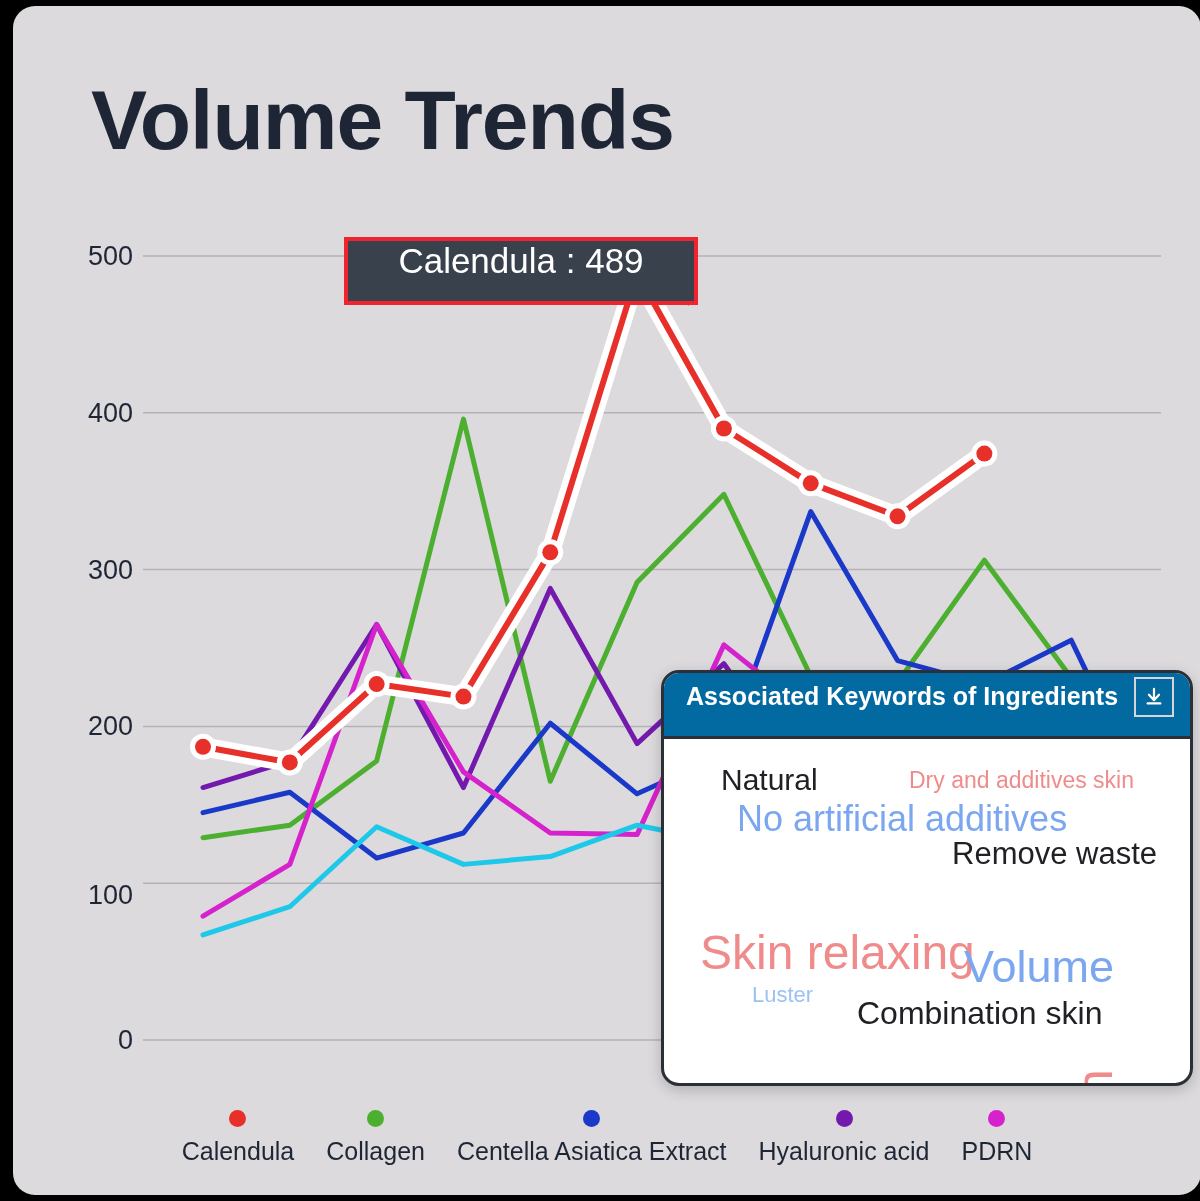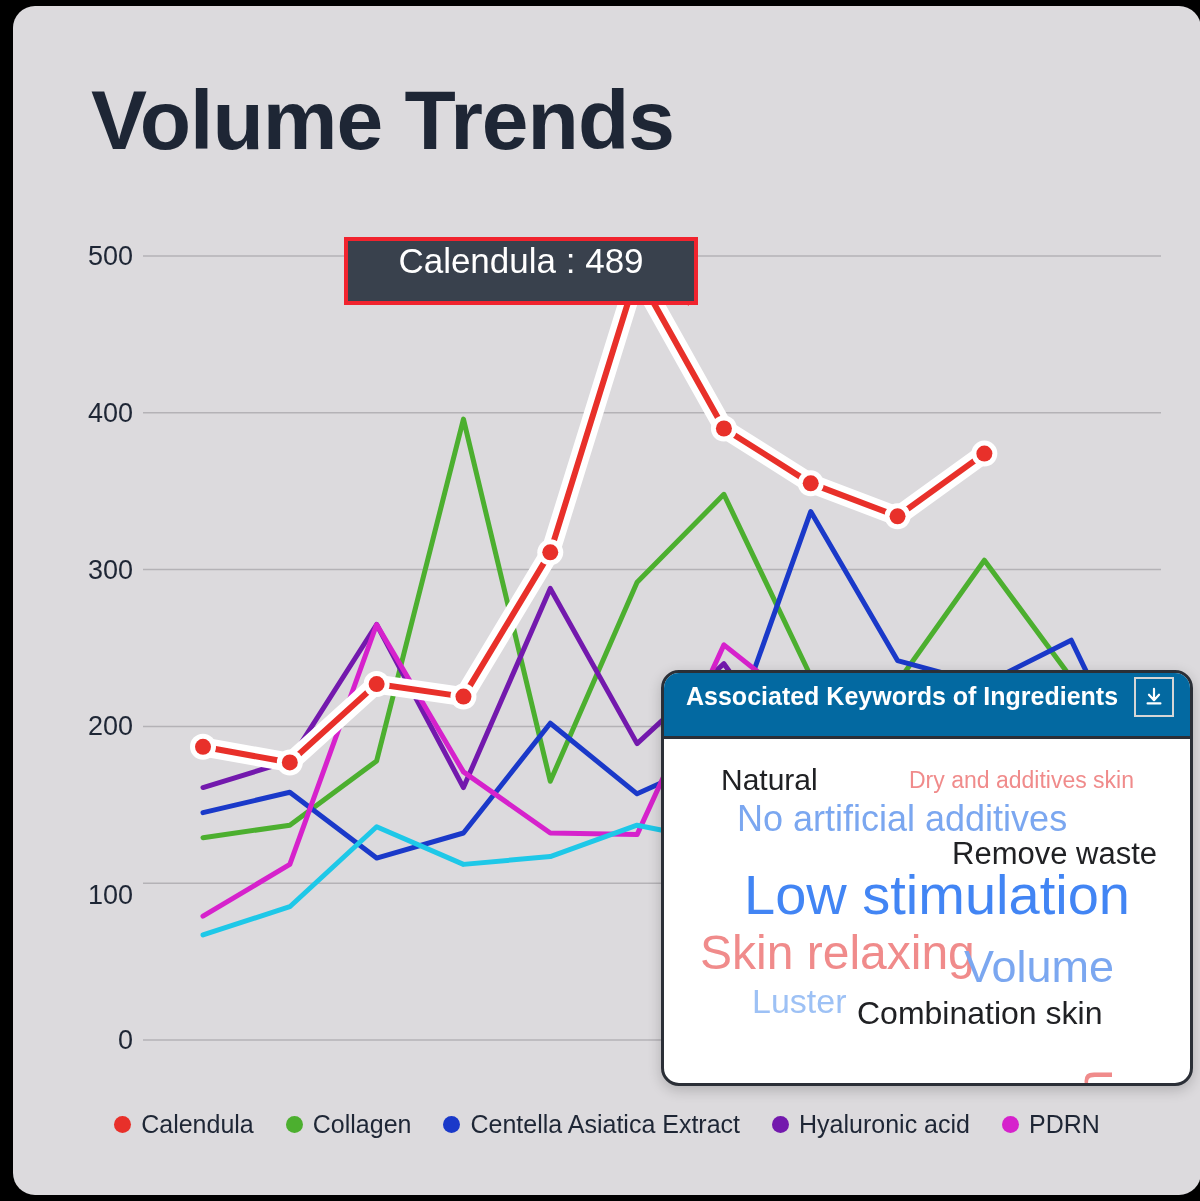--- a/index.html
+++ b/index.html
@@ -100,21 +100,21 @@
   
   #legend {
     position: absolute;
     left: 0; top: 1104px;
     width: 1188px;
     display: flex;
     justify-content: center;
     align-items: center;
     gap: 32px;
   }
-  .leg-item { display: flex; align-items: center; gap: 10px; }
+  .leg-item { display: flex; align-items: center; gap: 10px; flex-direction: column; }
   .leg-dot { width: 17px; height: 17px; border-radius: 50%; }
   .leg-label { font-size: 25px; color: #1e2635; white-space: nowrap; }
 </style>
 </head>
 <body>
 
 <div id="card">
 
   <h1 id="title">Volume Trends</h1>
 
@@ -175,24 +175,23 @@
           <path d="M12 3 L12 14 M12 15.5 L6.5 9.5 M12 15.5 L17.5 9.5" stroke="#ffffff" stroke-width="2.4" fill="none" stroke-linecap="round"></path>
           <path d="M5 19 L19 19" stroke="#ffffff" stroke-width="2.4" stroke-linecap="round"></path>
         </svg>
       </div>
     </div>
     <div id="kw-body">
         <div class="kw" style="font-size: 30px; color: rgb(32, 33, 36); left: 57px; top: 26px;">Natural</div>
         <div class="kw" style="font-size: 23px; color: rgb(240, 139, 139); left: 245px; top: 30px;">Dry and additives skin</div>
         <div class="kw" style="font-size: 36px; color: rgb(123, 167, 240); left: 73px; top: 62px;">No artificial additives</div>
         <div class="kw" style="font-size: 31px; color: rgb(32, 33, 36); left: 288px; top: 99px;">Remove waste</div>
-        <div class="kw" style="font-size: 56px; color: rgb(66, 133, 244); left: 80px; top: 128px;">Low stimulation</div>
         <div class="kw" style="font-size: 48px; color: rgb(240, 139, 139); left: 36px; top: 190px;">Skin relaxing</div>
         <div class="kw" style="font-size: 45px; color: rgb(123, 167, 240); left: 300px; top: 205px;">Volume</div>
-        <div class="kw" style="font-size: 34px; color: rgb(157, 193, 245); left: 88px; top: 245px;">Luster</div>
+        <div class="kw" style="font-size: 22px; color: rgb(157, 193, 245); left: 88px; top: 245px;">Luster</div>
         <div class="kw" style="font-size: 32px; color: rgb(32, 33, 36); left: 193px; top: 258px;">Combination skin</div>
         <div class="kw kw-vert" style="font-size: 52px; color: rgb(240, 139, 139); left: 456px; top: 278px; transform: rotate(-90deg) translateX(-100%);">Soft skin</div>
       </div>
   </div>
 
   <div id="legend">
       <div class="leg-item">
         <span class="leg-dot" style="background: rgb(232, 48, 42);"></span>
         <span class="leg-label">Calendula</span>
       </div>

